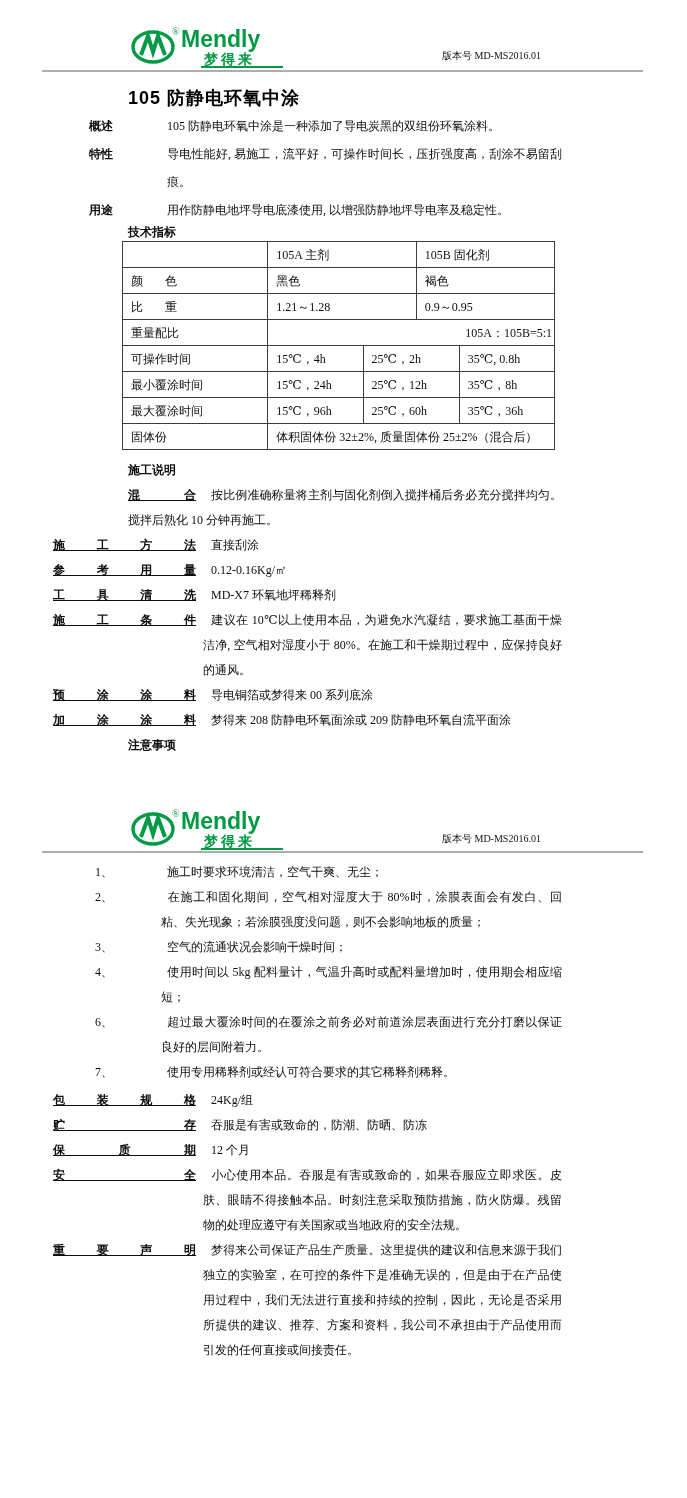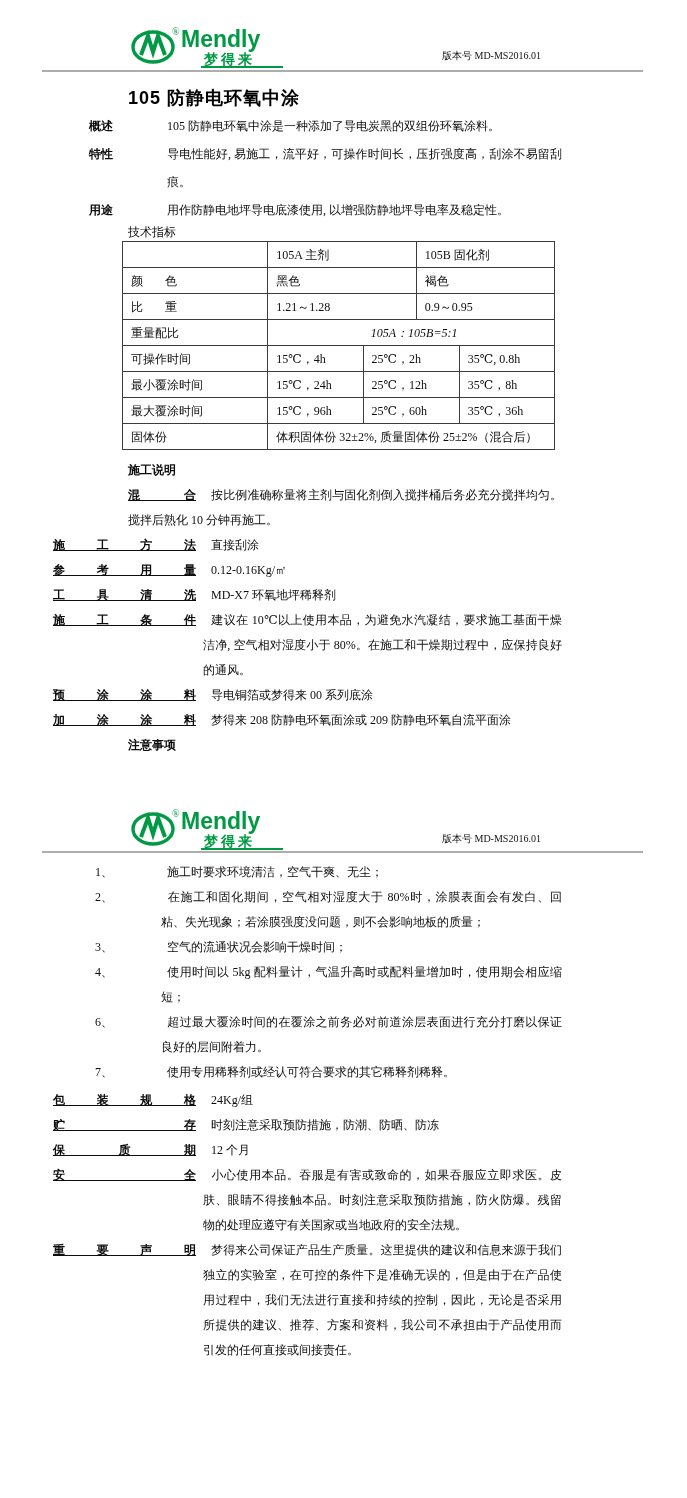--- a/index.html
+++ b/index.html
@@ -25,35 +25,35 @@
     font-family:"Liberation Sans","DejaVu Sans",sans-serif;
     font-size:18px; font-weight:bold; letter-spacing:1px; color:#000;margin-top:8px;
   }
   
   .content { position:absolute; left:128px; width:434px; text-align:justify; line-height:25px; }
   .content-p1 { top:112px; }
   .content-p2 { top:860px; }
   .sec { line-height:28px; }
   .hang39 { padding-left:39px; text-indent:-39px; }
   .slabel { display:inline-block; width:39px; font-weight:bold; }
-  .heading { font-weight:normal; line-height:16px; }
+  .heading { font-weight:bold; line-height:16px; }
   .heading-mid { font-weight:bold; line-height:25px; margin-top:8px; }
   .flabel {
     display:inline-block; width:68px; margin-right:15px;
     font-weight:bold; text-align:justify; text-align-last:justify;text-decoration:underline;
   }
   .hang75 { padding-left:75px; text-indent:-75px; }
   .row { line-height:25px; }
   
   table.spec { border-collapse:collapse; width:433px; margin-left:-6px; margin-top:1px; table-layout:fixed; }
   table.spec td {
     border:1px solid #3c3c3c; height:26px; line-height:24px;
     padding:0 2px 0 8px; font-size:12px; overflow:hidden; white-space:nowrap;
   }
-  td.center { text-align:center; padding-left:2px;font-style:italic; }
+  td.center { text-align:right; padding-left:2px; }
   .cell-spread { display:inline-block; width:46px; text-align:justify; text-align-last:justify; }
   
   .note { padding-left:33px; text-indent:-33px; line-height:25px; }
   .num { display:inline-block; width:39px; }
   .info-block { margin-top:3px; }
   
   .brand-en {
     font-family:"Liberation Sans","DejaVu Sans",sans-serif;
     font-weight:bold; font-size:23px; letter-spacing:0px;
   }
@@ -181,20 +181,20 @@
 
     <p class="note"><span class="num">1、</span><span>施工时要求环境清洁，空气干爽、无尘；</span></p>
     <p class="note"><span class="num">2、</span><span>在施工和固化期间，空气相对湿度大于 80%时，涂膜表面会有发白、回粘、失光现象；若涂膜强度没问题，则不会影响地板的质量；</span></p>
     <p class="note"><span class="num">3、</span><span>空气的流通状况会影响干燥时间；</span></p>
     <p class="note"><span class="num">4、</span><span>使用时间以 5kg 配料量计，气温升高时或配料量增加时，使用期会相应缩短；</span></p>
     <p class="note"><span class="num">6、</span><span>超过最大覆涂时间的在覆涂之前务必对前道涂层表面进行充分打磨以保证良好的层间附着力。</span></p>
     <p class="note"><span class="num">7、</span><span>使用专用稀释剂或经认可符合要求的其它稀释剂稀释。</span></p>
 
     <div class="info-block">
       <p class="row hang75"><span class="flabel">包装规格</span><span>24Kg/组</span></p>
-      <p class="row hang75"><span class="flabel">贮存</span><span>时刻注意采取预防措施，防潮、防晒、防冻</span></p>
+      <p class="row hang75"><span class="flabel">贮存</span><span>吞服是有害或致命的，防潮、防晒、防冻</span></p>
       <p class="row hang75"><span class="flabel">保质期</span><span>12 个月</span></p>
       <p class="row hang75"><span class="flabel">安全</span><span>小心使用本品。吞服是有害或致命的，如果吞服应立即求医。皮肤、眼睛不得接触本品。时刻注意采取预防措施，防火防爆。残留物的处理应遵守有关国家或当地政府的安全法规。</span></p>
       <p class="row hang75"><span class="flabel">重要声明</span><span>梦得来公司保证产品生产质量。这里提供的建议和信息来源于我们独立的实验室，在可控的条件下是准确无误的，但是由于在产品使用过程中，我们无法进行直接和持续的控制，因此，无论是否采用所提供的建议、推荐、方案和资料，我公司不承担由于产品使用而引发的任何直接或间接责任。</span></p>
     </div>
   </div>
 
 </div>
 
 </body></html>

